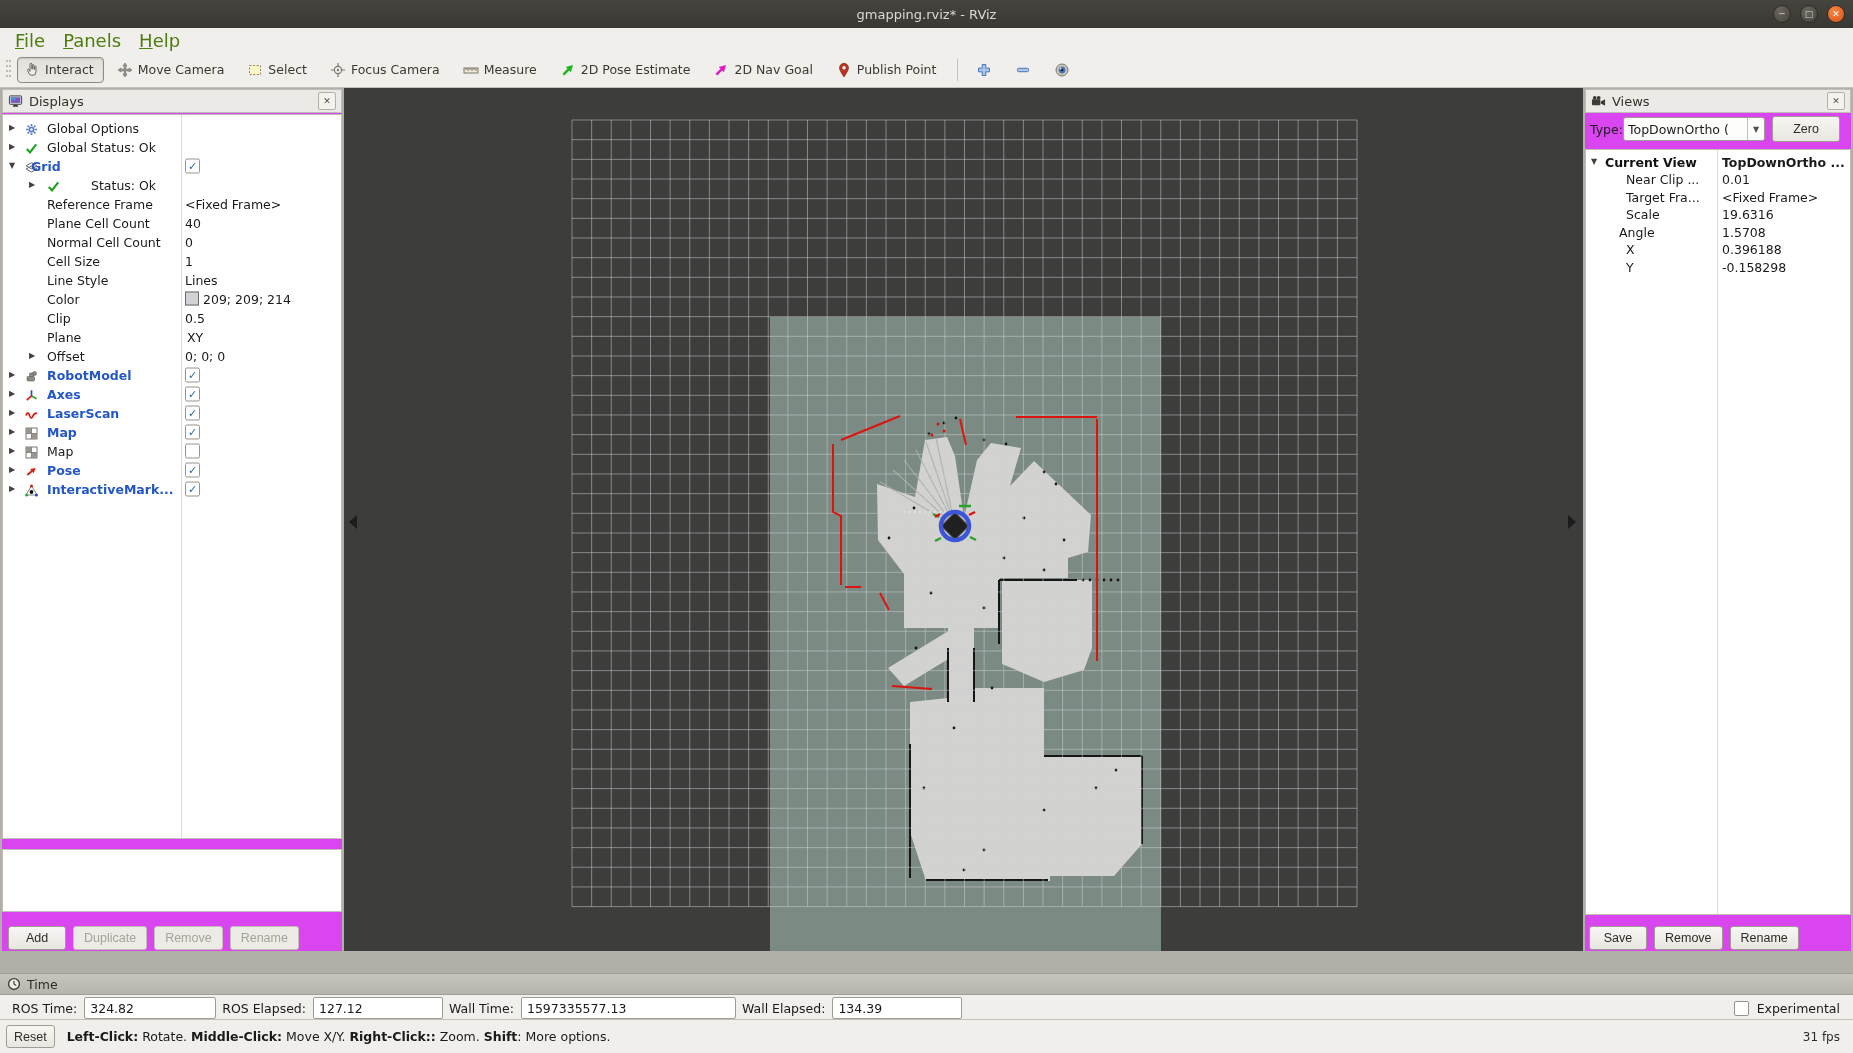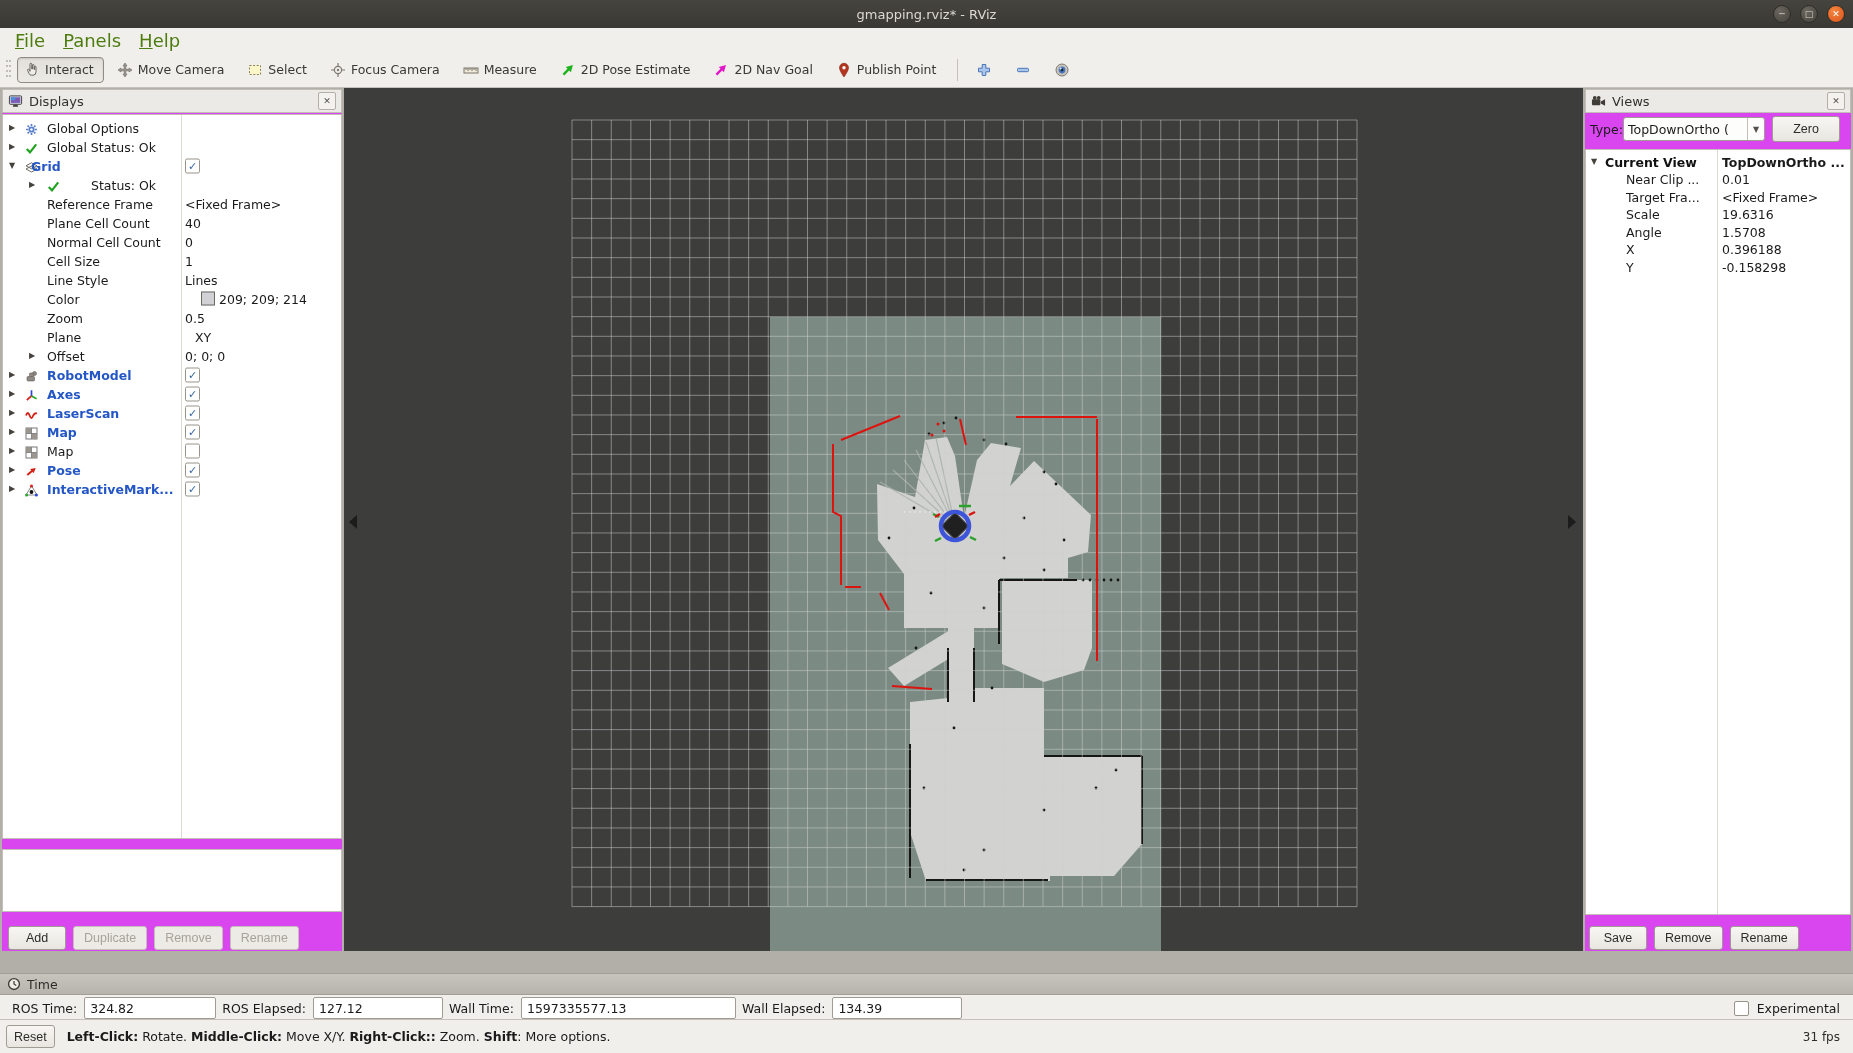--- a/index.html
+++ b/index.html
@@ -268,34 +268,34 @@
           </span>
         </div>
         <div class="trow">
           <span class="tlabel" style="left: 44px;">Line Style</span>
           <span class="val" style="left: 182px;">
             <span>Lines</span>
           </span>
         </div>
         <div class="trow">
           <span class="tlabel" style="left: 44px;">Color</span>
-          <span class="val" style="left: 198px;">
+          <span class="val" style="left: 182px;">
             <span class="swatch" style="background: rgb(209, 209, 214);"></span>
             <span>209; 209; 214</span>
           </span>
         </div>
         <div class="trow">
-          <span class="tlabel" style="left: 44px;">Zoom</span>
+          <span class="tlabel" style="left: 44px;">Clip</span>
           <span class="val" style="left: 182px;">
             <span>0.5</span>
           </span>
         </div>
         <div class="trow">
           <span class="tlabel" style="left: 44px;">Plane</span>
-          <span class="val" style="left: 192px;">
+          <span class="val" style="left: 184px;">
             <span>XY</span>
           </span>
         </div>
         <div class="trow">
           <span class="arrow" style="left: 26px;">▶</span>
           <span class="tlabel" style="left: 44px;">Offset</span>
           <span class="val" style="left: 182px;">
             <span>0; 0; 0</span>
           </span>
         </div>
@@ -546,21 +546,21 @@
             <span>&lt;Fixed Frame&gt;</span>
           </span>
         </div>
         <div class="vrow">
           <span class="tlabel" style="left: 40px;">Scale</span>
           <span class="val" style="left: 136px;">
             <span>19.6316</span>
           </span>
         </div>
         <div class="vrow">
-          <span class="tlabel" style="left: 40px;">Angle</span>
+          <span class="tlabel" style="left: 33px;">Angle</span>
           <span class="val" style="left: 136px;">
             <span>1.5708</span>
           </span>
         </div>
         <div class="vrow">
           <span class="tlabel" style="left: 40px;">X</span>
           <span class="val" style="left: 136px;">
             <span>0.396188</span>
           </span>
         </div>

